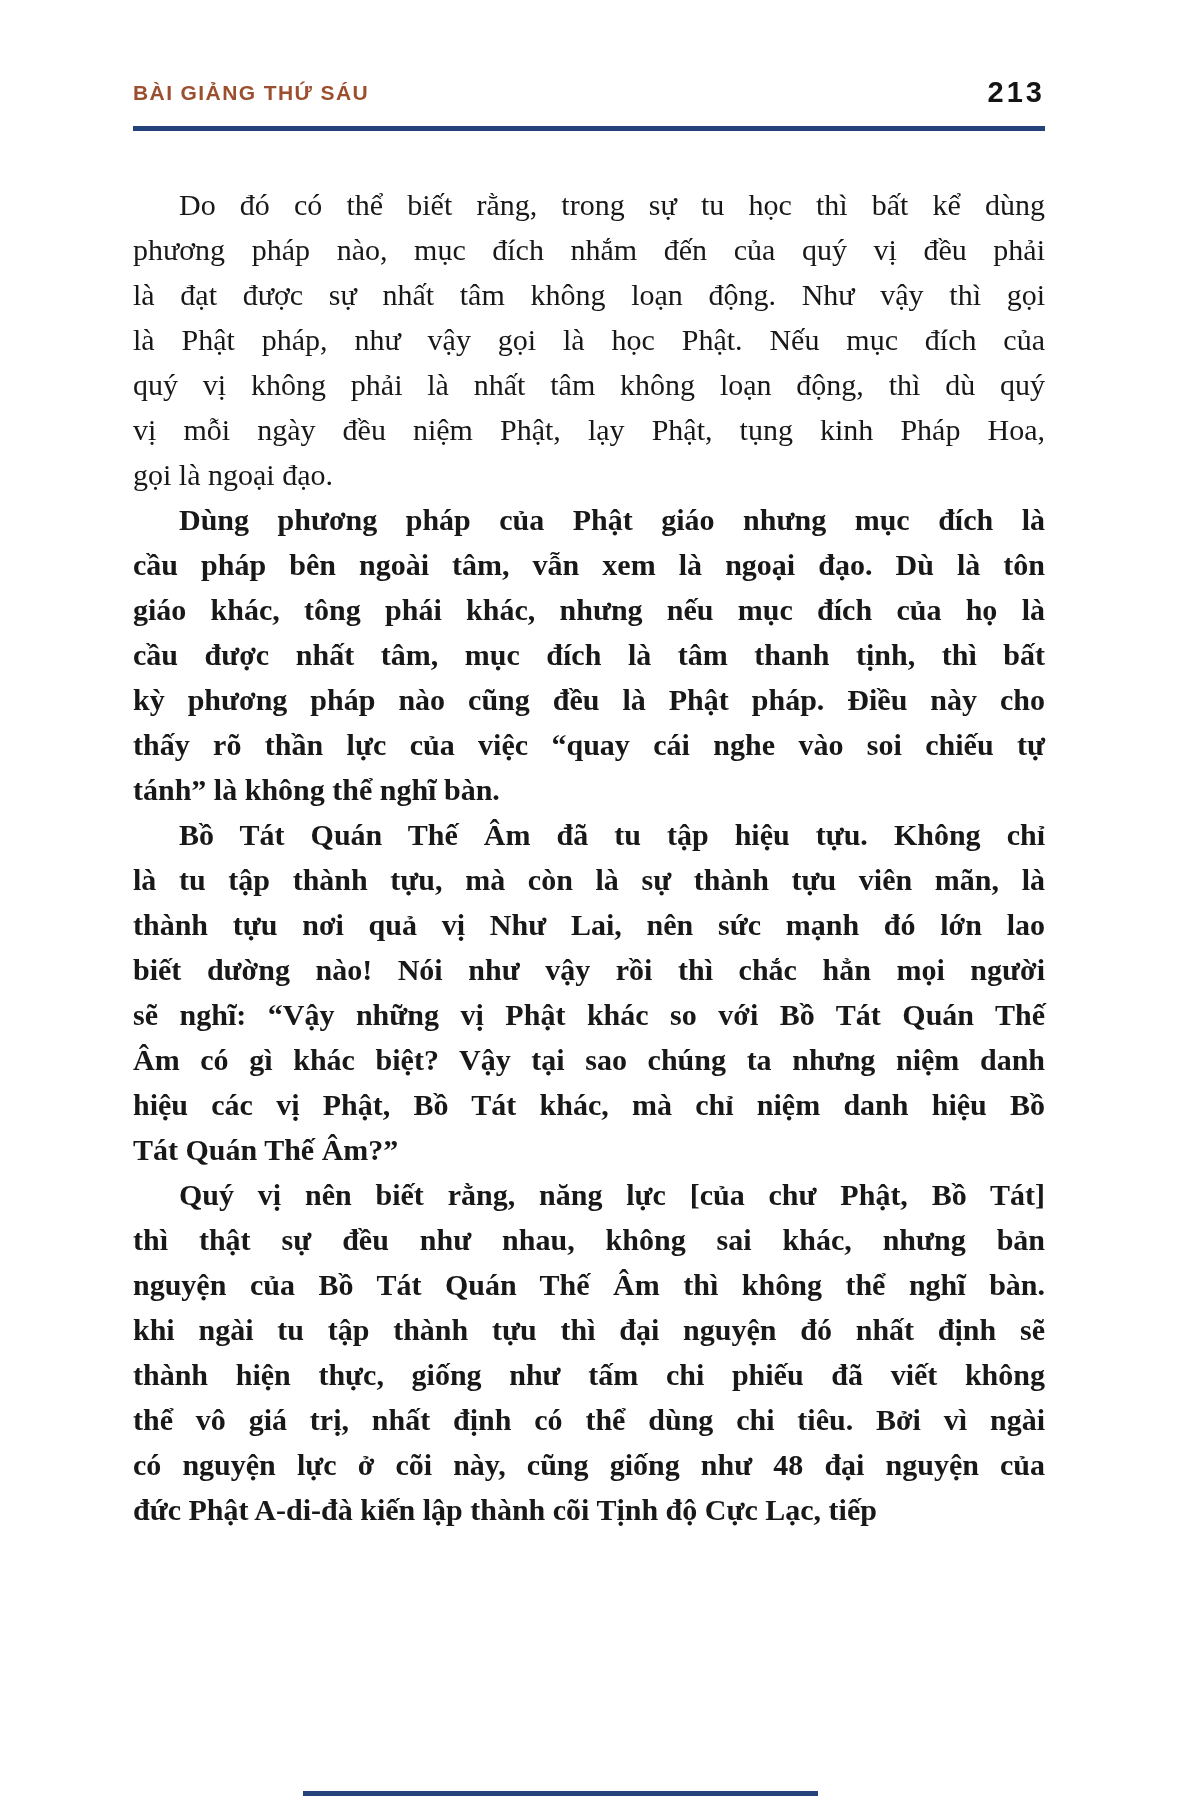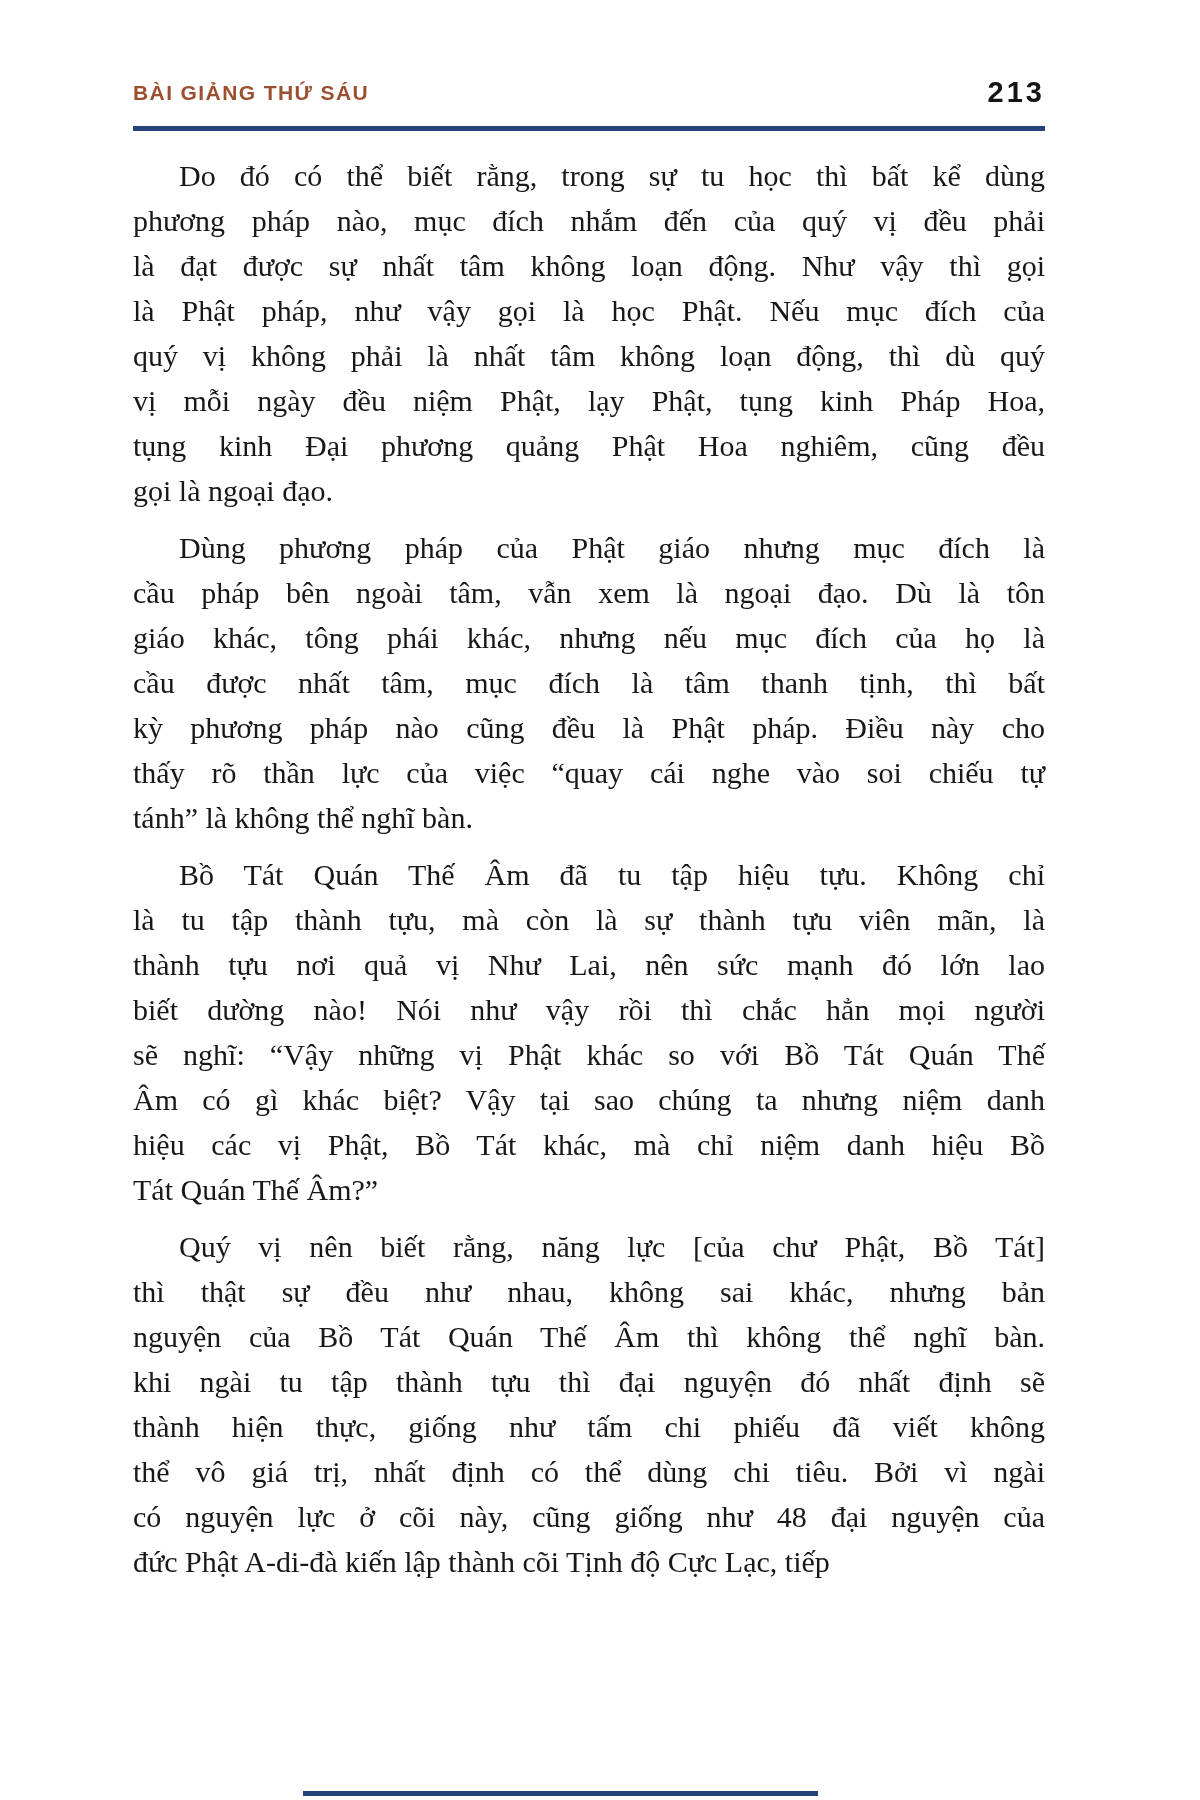--- a/index.html
+++ b/index.html
@@ -52,27 +52,27 @@
     left: 133px;
     width: 912px;
     top: 126px;
     height: 5px;
     background: #25427a;
   }
   .body-text {
     position: absolute;
     left: 133px;
     width: 912px;
-    top: 153px;
+    top: 182px;
     font-size: 30px;
     line-height: 45px;
     color: #181818;
   }
   .paragraph + .paragraph {
-    margin-top: 12px;
+    font-weight: bold;
   }
   .line {
     text-align: justify;
     text-align-last: justify;
     white-space: normal;
   }
   .line.first {
     text-indent: 46px;
   }
   .line.last {
@@ -97,21 +97,20 @@
   </div>
   <div class="header-rule"></div>
   <main class="body-text" id="body-text">
       <div class="paragraph">
         <div class="line first">Do đó có thể biết rằng, trong sự tu học thì bất kể dùng</div>
         <div class="line">phương pháp nào, mục đích nhắm đến của quý vị đều phải</div>
         <div class="line">là đạt được sự nhất tâm không loạn động. Như vậy thì gọi</div>
         <div class="line">là Phật pháp, như vậy gọi là học Phật. Nếu mục đích của</div>
         <div class="line">quý vị không phải là nhất tâm không loạn động, thì dù quý</div>
         <div class="line">vị mỗi ngày đều niệm Phật, lạy Phật, tụng kinh Pháp Hoa,</div>
-        <div class="line">tụng kinh Đại phương quảng Phật Hoa nghiêm, cũng đều</div>
         <div class="line last">gọi là ngoại đạo.</div>
       </div>
       <div class="paragraph">
         <div class="line first">Dùng phương pháp của Phật giáo nhưng mục đích là</div>
         <div class="line">cầu pháp bên ngoài tâm, vẫn xem là ngoại đạo. Dù là tôn</div>
         <div class="line">giáo khác, tông phái khác, nhưng nếu mục đích của họ là</div>
         <div class="line">cầu được nhất tâm, mục đích là tâm thanh tịnh, thì bất</div>
         <div class="line">kỳ phương pháp nào cũng đều là Phật pháp. Điều này cho</div>
         <div class="line">thấy rõ thần lực của việc “quay cái nghe vào soi chiếu tự</div>
         <div class="line last">tánh” là không thể nghĩ bàn.</div>

